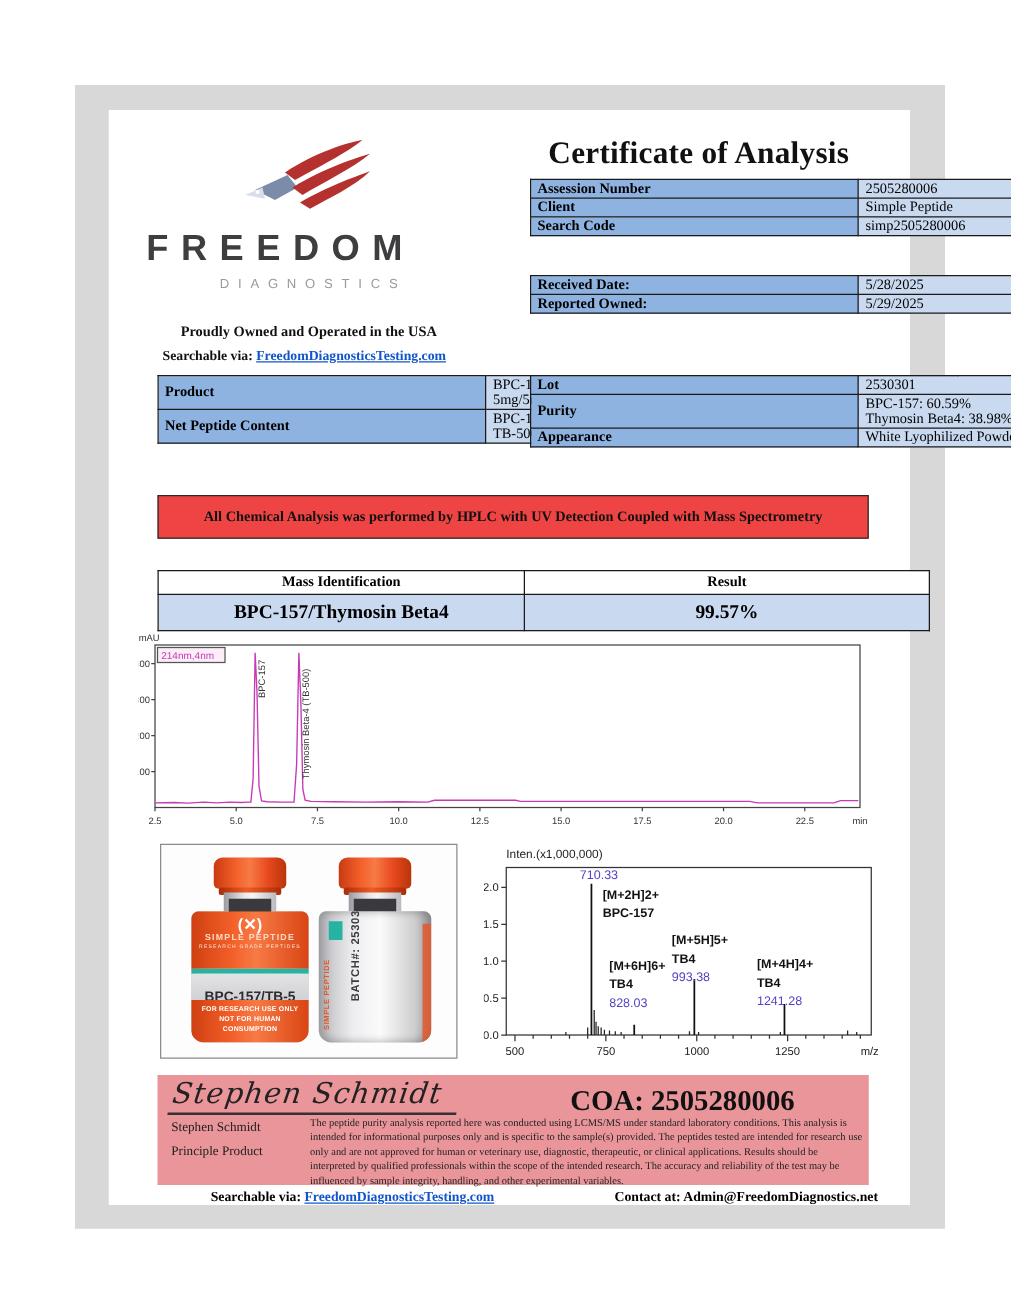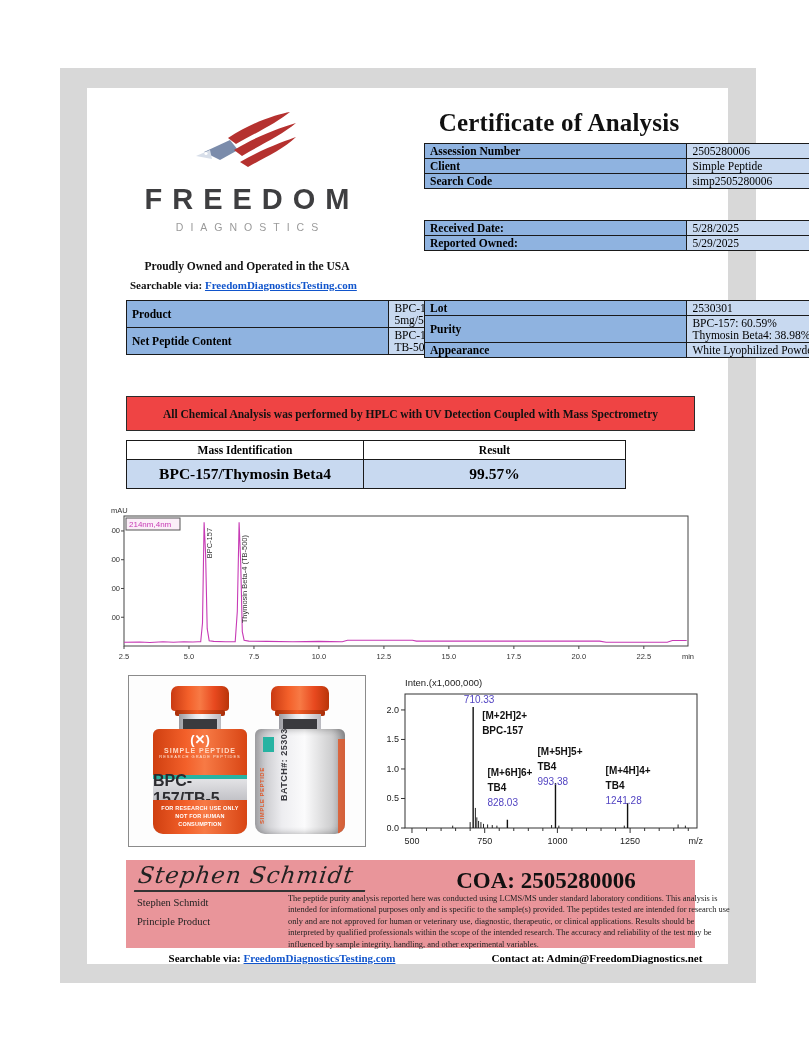--- a/index.html
+++ b/index.html
@@ -19,36 +19,36 @@
   table.info td.lbl { background:#8fb3e0; font-weight:bold; width:41%; }
   table.info td.val { background:#c8d9f0; white-space:pre-line; }
   .tbl-acc   { left:337px; top:55px;  width:271px; }
   .tbl-dates { left:337px; top:132px; width:271px; }
   .tbl-prod  { left:39px;  top:212px; width:282px; }
   .tbl-lot   { left:337px; top:212px; width:271px; }
   .tbl-prod td.lbl, .tbl-lot td.lbl { width:41.5%; }
 
   
   .eagle { left:103px; top:24px; width:120px; height:68px; }
-  .brand-main { left:20px; top:95px; width:280px; text-align:center;
+  .brand-main { left:20px; top:95px; width:280px; text-align:left;
                 font-family:"Liberation Sans", sans-serif; font-weight:bold;
                 font-size:29px; letter-spacing:10px; color:#3e3e40; text-indent:10px; }
   .brand-sub  { left:20px; top:133px; width:280px; text-align:center;
                 font-family:"Liberation Sans", sans-serif; font-size:10.5px;
                 letter-spacing:7px; color:#9a9a9a; text-indent:7px; }
   .tagline    { left:30px; top:172px; width:260px; text-align:center;
                 font-size:11.5px; font-weight:bold; color:#111; }
   .searchline { left:43px; top:191px; width:300px; font-size:11px; font-weight:bold; color:#111; }
   a.bluelink { color:#1155cc; text-decoration:underline; font-weight:bold; }
 
   
   .banner { left:39px; top:308px; width:569px; height:35px; background:#ef4444;
             border:1.6px solid #2b2b2b; display:flex; align-items:center; justify-content:center;
             font-size:11.5px; font-weight:bold; color:#111; text-align:center; padding:0 18px; }
-  .massid { left:39px; top:352px; width:500px; border-collapse:collapse; table-layout:fixed;padding-left:40px; }
+  .massid { left:39px; top:368px; width:618px; border-collapse:collapse; table-layout:fixed;padding-left:40px; }
   .massid td { border:1.6px solid #1a1a1a; text-align:center; }
   .massid .hdr td { background:#ffffff; font-size:11.5px; font-weight:bold; height:19px; }
   .massid .row td { background:#c8d9f0; font-size:15.5px; font-weight:bold; height:29px; }
   .massid td.c1 { width:47.5%; }
 
   
   .chrom { left:24px;  top:418px; width:584px; height:164px; }
   .spec  { left:300px; top:586px; width:318px; height:180px; }
 
   
@@ -68,23 +68,23 @@
            border-radius:6px 6px 10px 10px; overflow:hidden;
            box-shadow:inset 6px 0 8px rgba(0,0,0,.18), inset -6px 0 8px rgba(0,0,0,.18); }
   .v1-top { position:absolute; left:0; top:0; width:100%; height:46px;
             background:linear-gradient(90deg,#cf3f10,#f3602a 35%,#f77a45 55%,#d84514);
             color:#fff; text-align:center; }
   .v1-logo { font-size:13px; font-weight:bold; line-height:15px; margin-top:3px; font-family:"Liberation Sans",sans-serif; }
   .v1-brand { font-size:7px; font-weight:bold; letter-spacing:1px; color:#ffd9c4;
               font-family:"Liberation Sans",sans-serif; }
   .v1-micro { font-size:4px; letter-spacing:1px; color:#ffe9da; font-family:"Liberation Sans",sans-serif; }
   .v1-teal { position:absolute; left:0; top:46px; width:100%; height:4px; background:#27b3a2; }
-  .v1-name { position:absolute; left:0; top:50px; width:100%; height:21px;
+  .v1-name { position:absolute; left:0; top:50px; width:100%; height:38px;
              background:linear-gradient(180deg,#e3e3e6,#c2c2c7); display:flex; align-items:center; justify-content:center;
-             font-family:"Liberation Sans",sans-serif; font-weight:bold; font-size:16px; color:#2c2c30; }
+             font-family:"Liberation Sans",sans-serif; font-weight:bold; font-size:11px; color:#2c2c30; }
   .v1-bot { position:absolute; left:0; top:71px; width:100%; bottom:0;
             background:linear-gradient(90deg,#cf3f10,#f3602a 35%,#f77a45 55%,#d84514);
             color:#fff; text-align:center; padding-top:4px; }
   .v1-line { font-size:5.5px; font-weight:bold; letter-spacing:.2px; line-height:8px;
              font-family:"Liberation Sans",sans-serif; }
   .body2 { position:absolute; left:0; top:43px; width:100%; bottom:4px;
            border-radius:6px 6px 10px 10px; overflow:hidden;
            background:linear-gradient(90deg,#b9b9bd,#ededf0 30%,#fbfbfc 55%,#cececf 85%,#a8a8ab);
            box-shadow:inset 5px 0 7px rgba(0,0,0,.15), inset -5px 0 7px rgba(0,0,0,.2); }
   .v2-chip { position:absolute; left:8px; top:8px; width:11px; height:15px; background:#27b3a2; }
@@ -99,21 +99,21 @@
   
   .sigbox { left:39px; top:772px; width:569px; height:88px; background:#e9959a; }
   .sig-script { position:absolute; left:10px; top:2px; font-family:"DejaVu Serif", serif;
                 font-style:italic; font-size:23px; color:#222; transform:skewX(-8deg);
                 border-bottom:2px solid #333; padding:0 14px 2px 2px; letter-spacing:1px; }
   .coa { position:absolute; left:300px; top:8px; width:240px; text-align:center;
          font-size:23px; font-weight:bold; color:#111; }
   .sig-name { position:absolute; left:11px; top:37px; font-size:10.5px; color:#222; }
   .sig-role { position:absolute; left:11px; top:56px; font-size:10.5px; color:#222; }
   .disclaimer { position:absolute; left:122px; top:33px; width:442px; font-size:8.4px;
-                line-height:11.4px; color:#222; text-align:left;margin-left:40px; }
+                line-height:11.4px; color:#222; text-align:left; }
 
   
   .foot-search { left:45px; top:864px; width:300px; font-size:11px; font-weight:bold; text-align:center; }
   .foot-contact { left:360px; top:864px; width:300px; font-size:11px; font-weight:bold; text-align:center; }
 
   svg text { font-family:"Liberation Sans", sans-serif; }
 </style>
 </head>
 <body>
 

